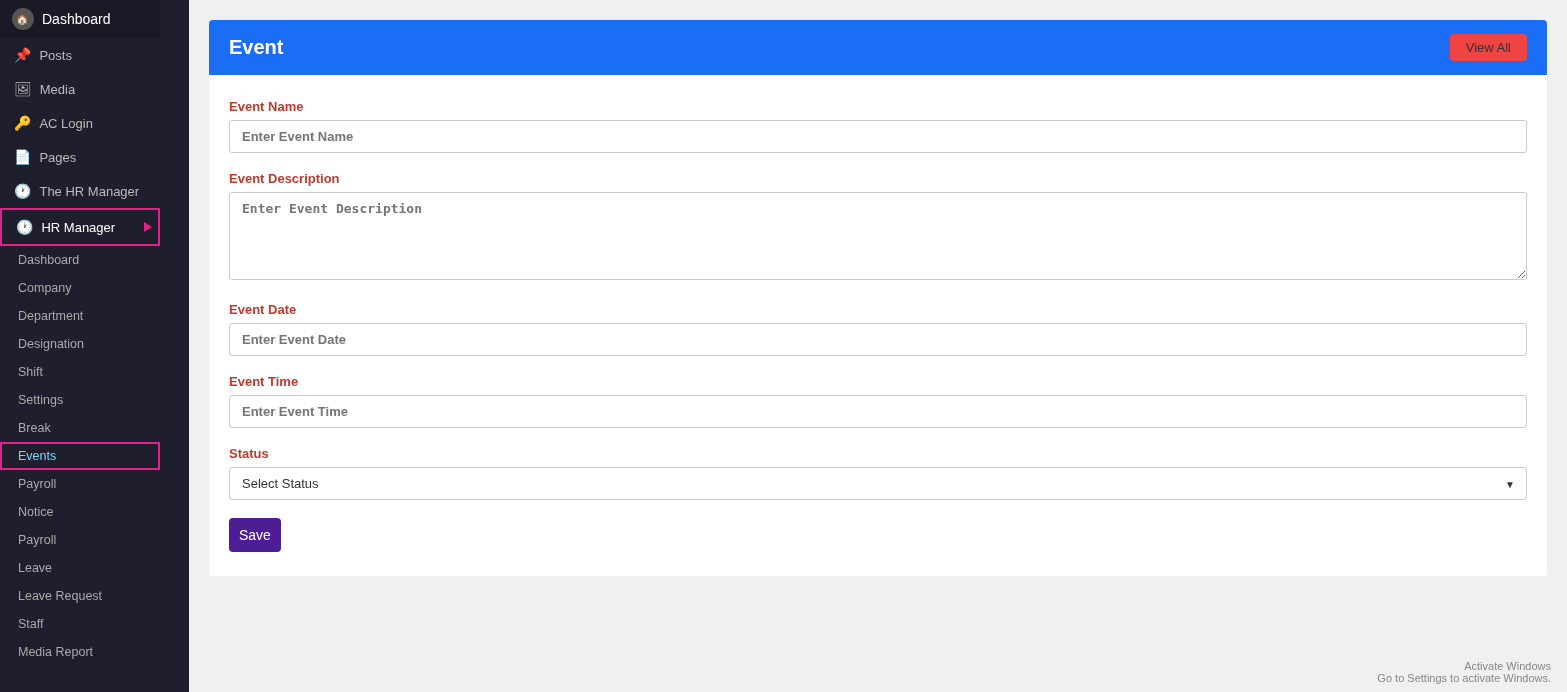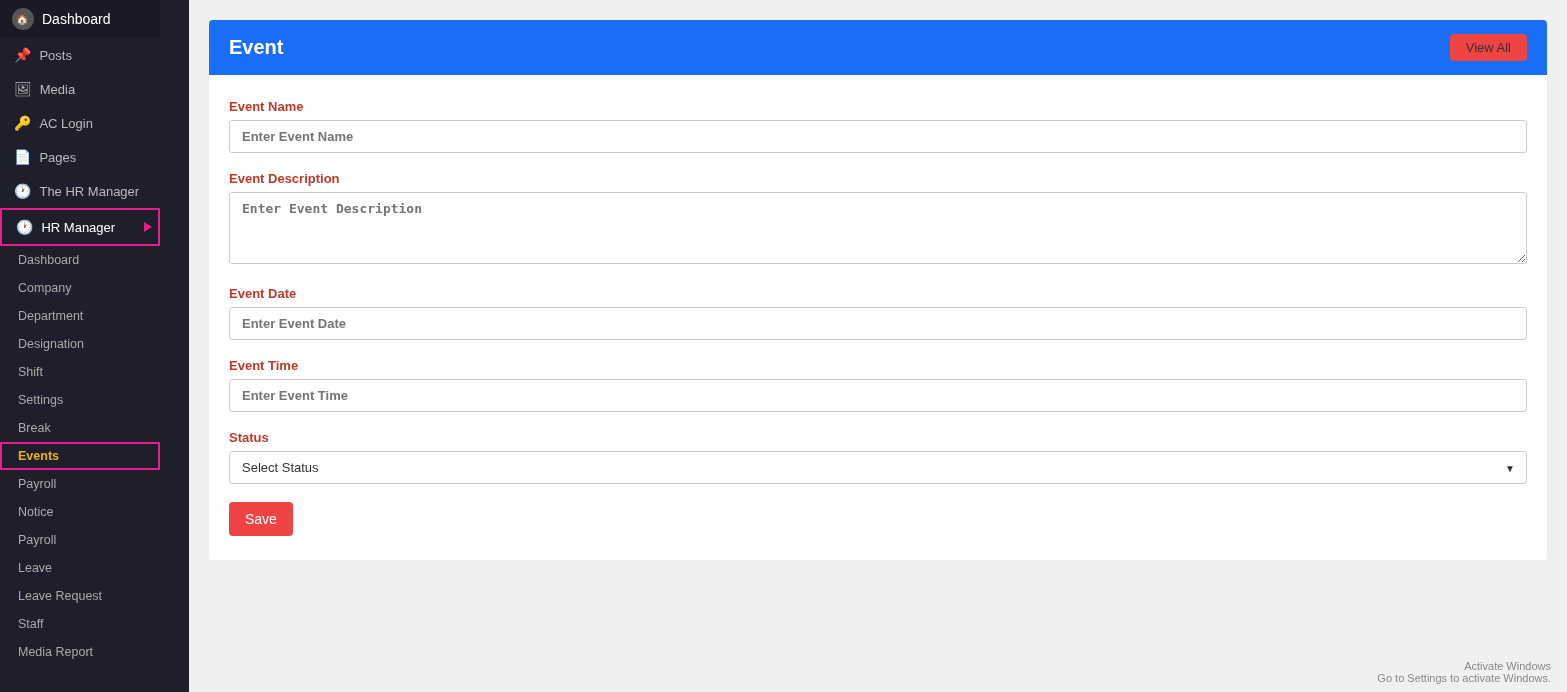--- a/index.html
+++ b/index.html
@@ -126,21 +126,21 @@
       width: 100%;
       border: 1px solid #ccc;
       border-radius: 3px;
       padding: 8px 12px;
       font-size: 13px;
       color: #555;
       outline: none;
       font-weight: bold;
     }
     textarea.form-input {
-      height: 72px;
+      height: 88px;
       resize: vertical;
     }
     .form-select-wrapper {
       position: relative;
       width: 100%;
     }
     .form-select {
       width: 100%;
       border: 1px solid #ccc;
       border-radius: 3px;
@@ -155,24 +155,24 @@
     .select-chevron {
       position: absolute;
       right: 12px;
       top: 50%;
       transform: translateY(-50%);
       pointer-events: none;
       font-size: 10px;
       color: #333;
     }
     .save-btn {
-      background: #ef4444;
+      background: #4c1d95;
       color: #fff;
       border: none;
-      padding: 9px 16px;
+      padding: 9px 10px;
       border-radius: 4px;
       cursor: pointer;
       font-size: 14px;
       font-weight: 500;
     }
 
     .activate-windows {
       position: fixed;
       bottom: 8px;
       right: 16px;
@@ -228,21 +228,21 @@
   </div>
 
   <div class="sidebar-sub">
     <div class="sidebar-sub-item"><span>Dashboard</span></div>
     <div class="sidebar-sub-item"><span>Company</span></div>
     <div class="sidebar-sub-item"><span>Department</span></div>
     <div class="sidebar-sub-item"><span>Designation</span></div>
     <div class="sidebar-sub-item"><span>Shift</span></div>
     <div class="sidebar-sub-item"><span>Settings</span></div>
     <div class="sidebar-sub-item"><span>Break</span></div>
-    <div class="sidebar-sub-item active" style="outline:2px solid #e91e8c; outline-offset:-2px; color:#eab308; font-weight:bold;"><span>Events</span></div>
+    <div class="sidebar-sub-item active" style="outline:2px solid #e91e8c; outline-offset:-2px; color:#7dd3fc; font-weight:normal;"><span>Events</span></div>
     <div class="sidebar-sub-item"><span>Payroll</span></div>
     <div class="sidebar-sub-item"><span>Notice</span></div>
     <div class="sidebar-sub-item"><span>Payroll</span></div>
     <div class="sidebar-sub-item"><span>Leave</span></div>
     <div class="sidebar-sub-item"><span>Leave Request</span></div>
     <div class="sidebar-sub-item"><span>Staff</span></div>
     <div class="sidebar-sub-item"><span>Media Report</span></div>
   </div>
 
 </nav>

